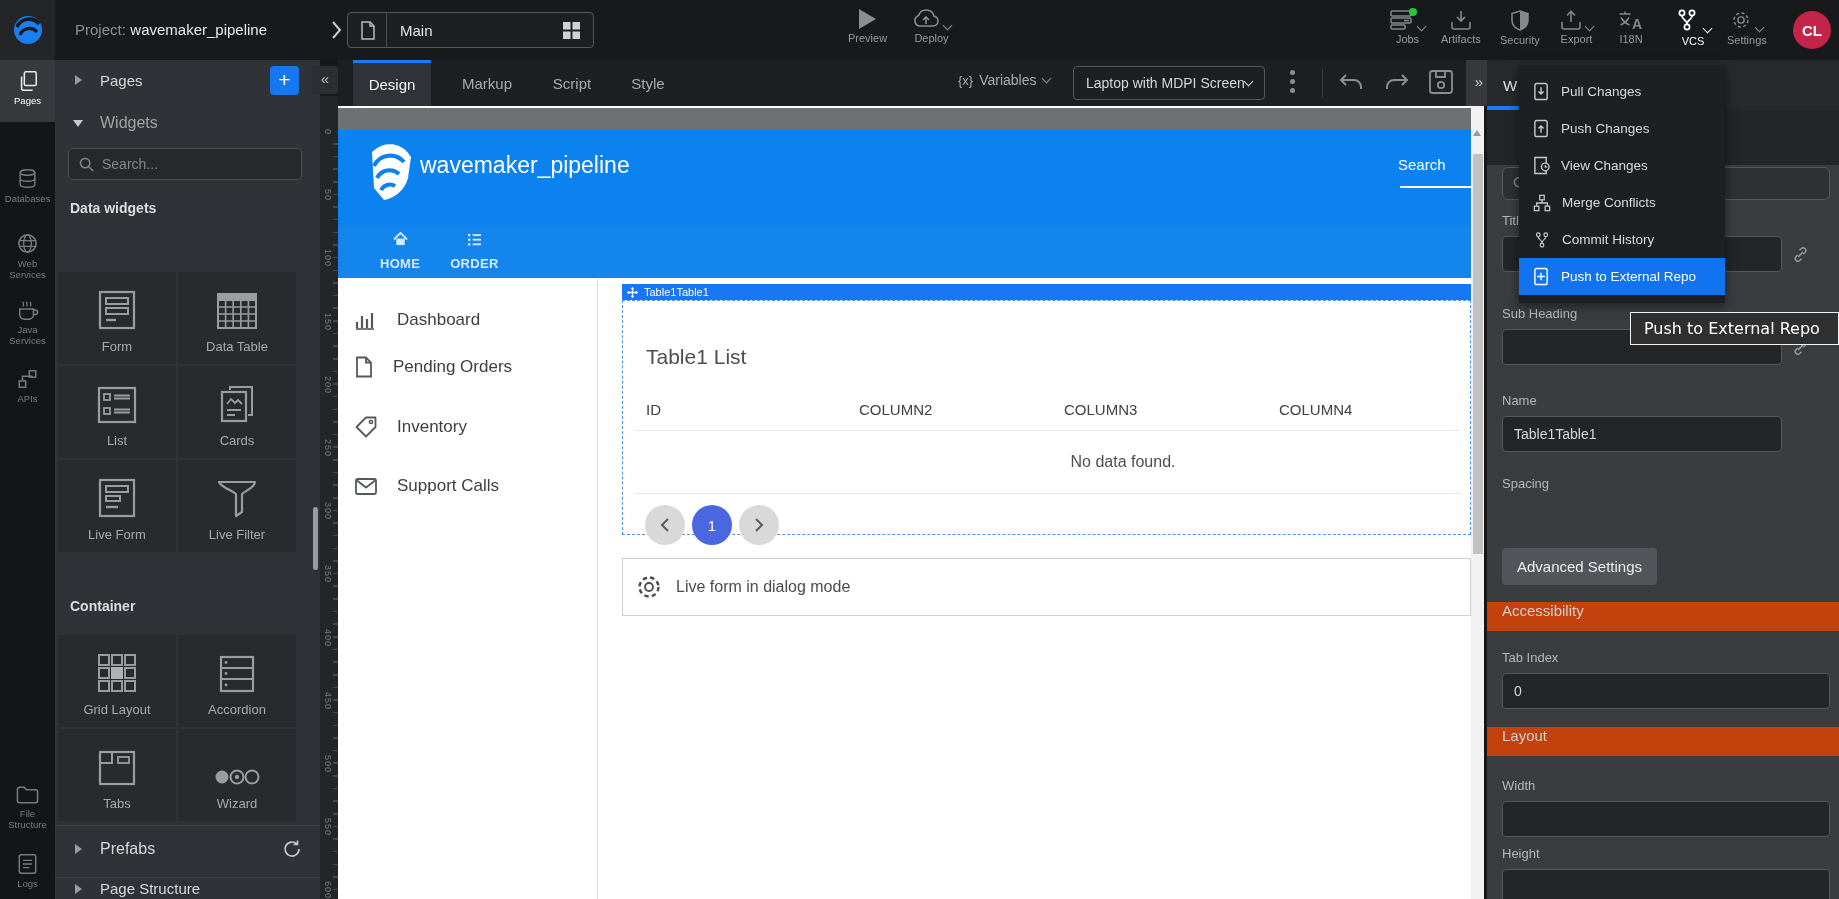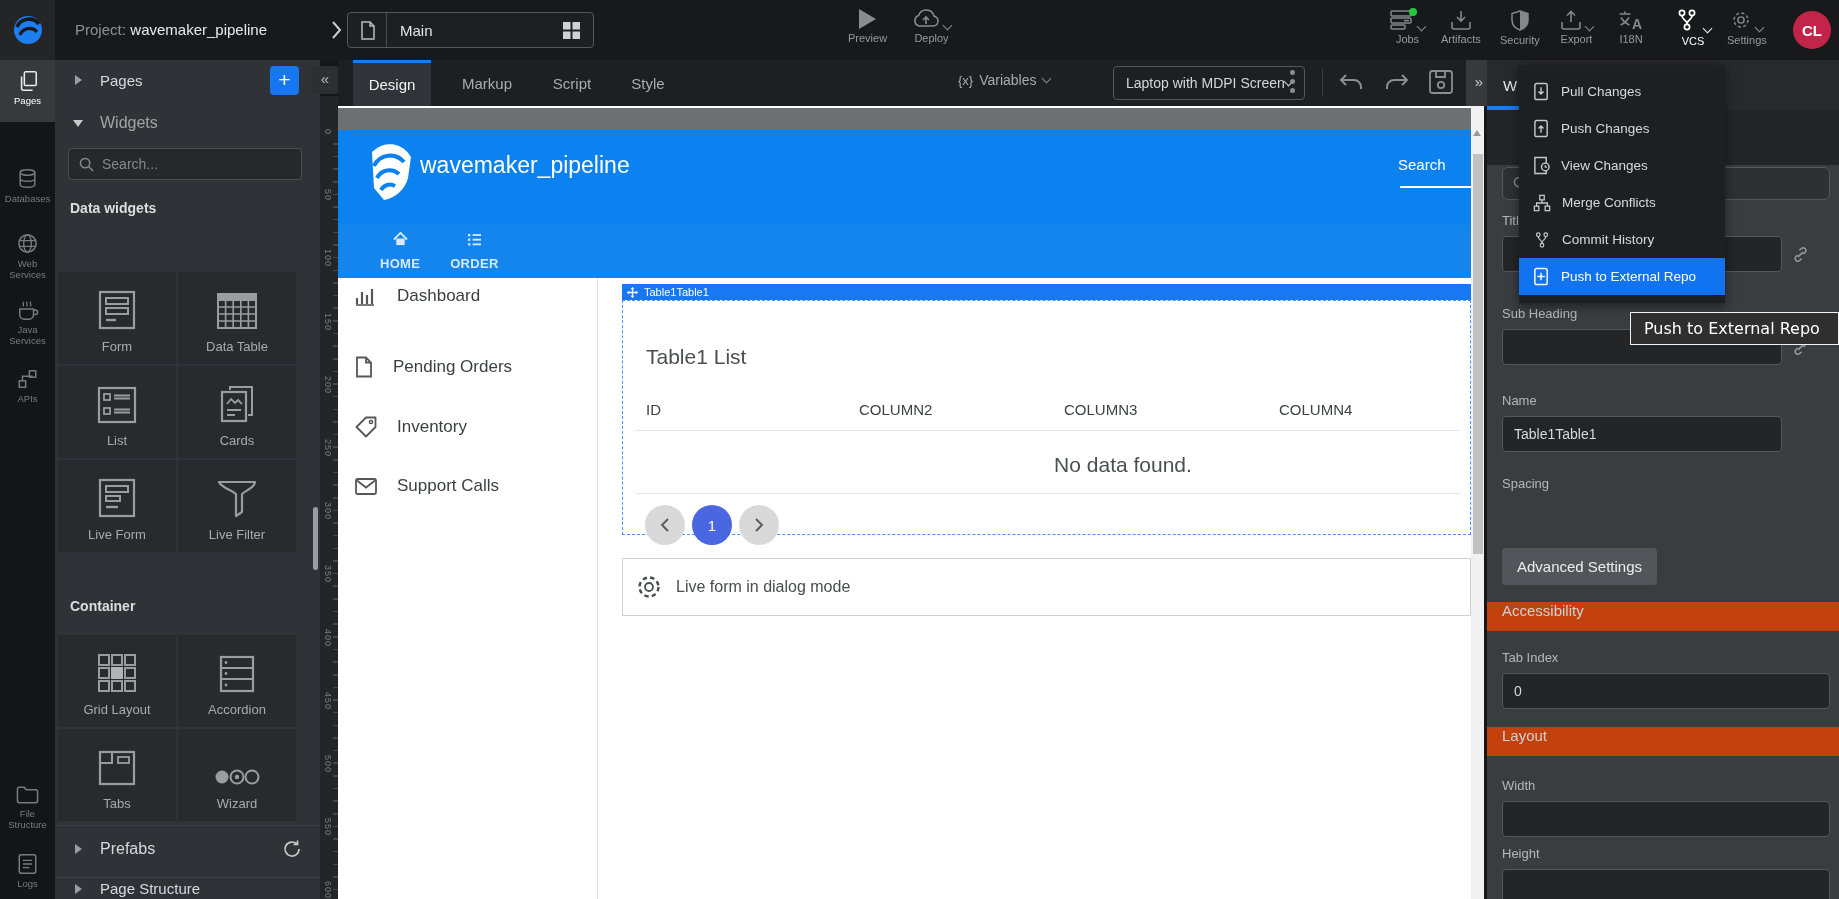--- a/index.html
+++ b/index.html
@@ -49,21 +49,21 @@
   #ruler-col { left:320px; top:96px; width:18px; height:803px; background:#232527; }
   #ruler-ticks { position:absolute; right:0; top:36px; width:5px; height:760px;
      background:repeating-linear-gradient(to bottom, transparent 0px, transparent 11.1px, #45484b 11.1px, #45484b 12.64px); }
   .ruler-num { position:absolute; left:3px; transform:translateY(-50%); writing-mode:vertical-rl; color:#7a7d80; font-size:9px; letter-spacing:1px; }
   #collapse-left-btn { left:312px; top:66px; width:26px; height:28px; background:#2c2e31; border-radius:3px; color:#b8babc; font-size:15px; text-align:center; line-height:26px; z-index:5; }
 
   
   #canvas-toolbar { left:338px; top:60px; width:1133px; height:46px; background:#1d1f22; }
   .ctab { position:absolute; top:0; height:46px; display:flex; align-items:center; justify-content:center; color:#a9acaf; font-size:15px; }
   .ctab.active { background:#303338; border-top:3px solid #1a7bf2; color:#f2f3f4; }
-  #device-select { position:absolute; left:735px; top:6px; width:192px; height:34px; border:1px solid #56595c; border-radius:4px; color:#d4d6d8; font-size:14px; display:flex; align-items:center; justify-content:space-between; padding:0 12px;margin-left:40px; }
+  #device-select { position:absolute; left:735px; top:6px; width:192px; height:34px; border:1px solid #56595c; border-radius:4px; color:#d4d6d8; font-size:14px; display:flex; align-items:center; justify-content:space-between; padding:0 12px; }
   .tool-icon { position:absolute; color:#8b8e91; }
   #variables-btn { position:absolute; left:620px; top:12px; display:flex; align-items:center; gap:6px; color:#a9acaf; font-size:14px; }
 
   
   #expand-tab { left:1466px; top:60px; width:26px; height:46px; background:#37393d; color:#c8cacc; font-size:15px; text-align:center; line-height:44px; }
   #canvas-scrollbar { left:1471px; top:106px; width:13px; height:793px; background:#f1f1f1; }
   #canvas-scroll-thumb { position:absolute; left:1.5px; top:48px; width:10px; height:400px; background:#c2c2c2; }
   #scroll-up-arrow { position:absolute; left:2px; top:24px; width:0; height:0; border-left:4.5px solid transparent; border-right:4.5px solid transparent; border-bottom:6px solid #9a9a9a; }
 
   
@@ -79,21 +79,21 @@
   #app-menu { position:absolute; left:0; top:0; width:260px; height:621px; border-right:1px solid #e2e2e2; background:#fff; }
   .app-menu-item { position:absolute; left:17px; display:flex; align-items:center; gap:20px; color:#3c3e40; font-size:17px; }
 
   
   #table-widget { position:absolute; left:284px; top:6px; width:849px; }
   #widget-tag { position:absolute; left:0; top:0; width:849px; height:16px; background:#1877f2; color:#fff; font-size:11px; display:flex; align-items:center; gap:6px; padding-left:5px; }
   #widget-box { position:absolute; left:0; top:16px; width:849px; height:235px; border:1px dashed #4b93f2; background:#fff; }
   #table-title { position:absolute; left:23px; top:44px; font-size:21px; color:#4c4e50; }
   .col-hdr { position:absolute; top:100px; font-size:15px; color:#3f4143; }
   .tline { position:absolute; left:12px; width:825px; height:1px; background:#e6e6e6; }
-  #no-data { position:absolute; left:300px; top:152px; width:400px; text-align:center; font-size:21px; color:#4c4e50; }
+  #no-data { position:absolute; left:300px; top:152px; width:400px; text-align:center; font-size:16px; color:#4c4e50; }
   .pg-circle { position:absolute; top:204px; width:40px; height:40px; border-radius:50%; background:#d9d9d9; color:#5a5c5e; display:flex; align-items:center; justify-content:center; font-size:15px; }
   .pg-circle.active { background:#4a66e0; color:#fff; }
 
   
   #live-form-box { position:absolute; left:284px; top:280px; width:849px; height:58px; border:1px solid #d0d0d0; background:#fff; display:flex; align-items:center; gap:14px; padding-left:13px; color:#4a4c4e; font-size:16px; }
 
   
   #right-panel { left:1487px; top:60px; width:352px; height:839px; background:#3a3d40; }
   #rp-tabrow { position:absolute; left:0; top:0; width:352px; height:50px; background:#28292c; color:#e4e6e8; font-size:15px; }
   #rp-tab-underline { position:absolute; left:0; top:46px; width:58px; height:4px; background:#1a7bf2; }
@@ -525,21 +525,21 @@
             <path d="M6 7.2h9" stroke="#d9e9fb" stroke-width="2"></path>
           <rect x="1" y="11" width="2.5" height="2.5" fill="#d9e9fb"></rect>
             <path d="M6 12.2h9" stroke="#d9e9fb" stroke-width="2"></path>
         </svg>
         <span>ORDER</span>
       </div>
     </div>
 
     <div id="app-body" class="abs">
       <div id="app-menu">
-        <div class="app-menu-item" style="top:8px;">
+        <div class="app-menu-item" style="top:32px;">
           <svg width="22" height="20" viewBox="0 0 22 20">
             <path d="M2 18V12 M7 18V6 M12 18V9 M17 18V3" stroke="#55585b" stroke-width="2.2"></path>
             <path d="M1 19h18" stroke="#55585b" stroke-width="1.6"></path>
           </svg>
           <span>Dashboard</span>
         </div>
         <div class="app-menu-item" style="top:78px;">
           <svg width="18" height="22" viewBox="0 0 18 22">
             <path d="M2 1.5h9l5 5V20.5H2z" stroke="#55585b" stroke-width="1.8" fill="none"></path>
             <path d="M11 1.5v5h5" stroke="#55585b" stroke-width="1.8" fill="none"></path>

